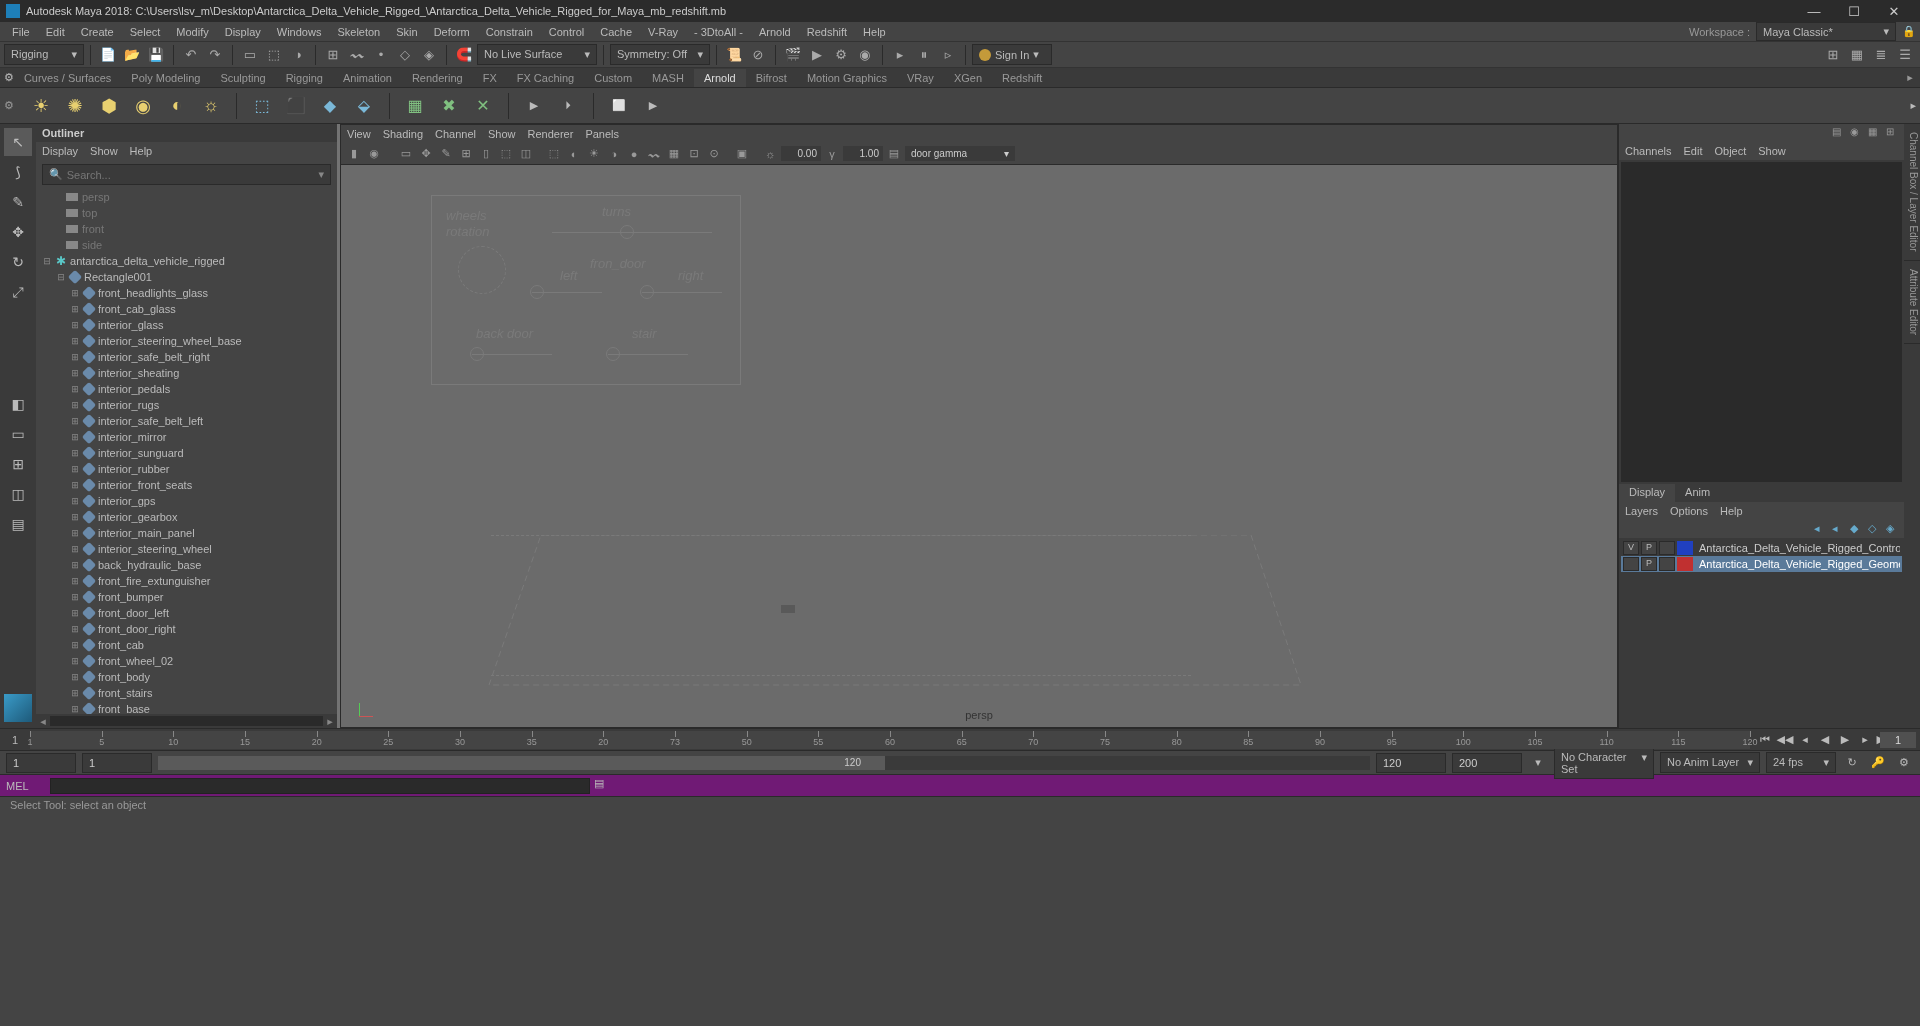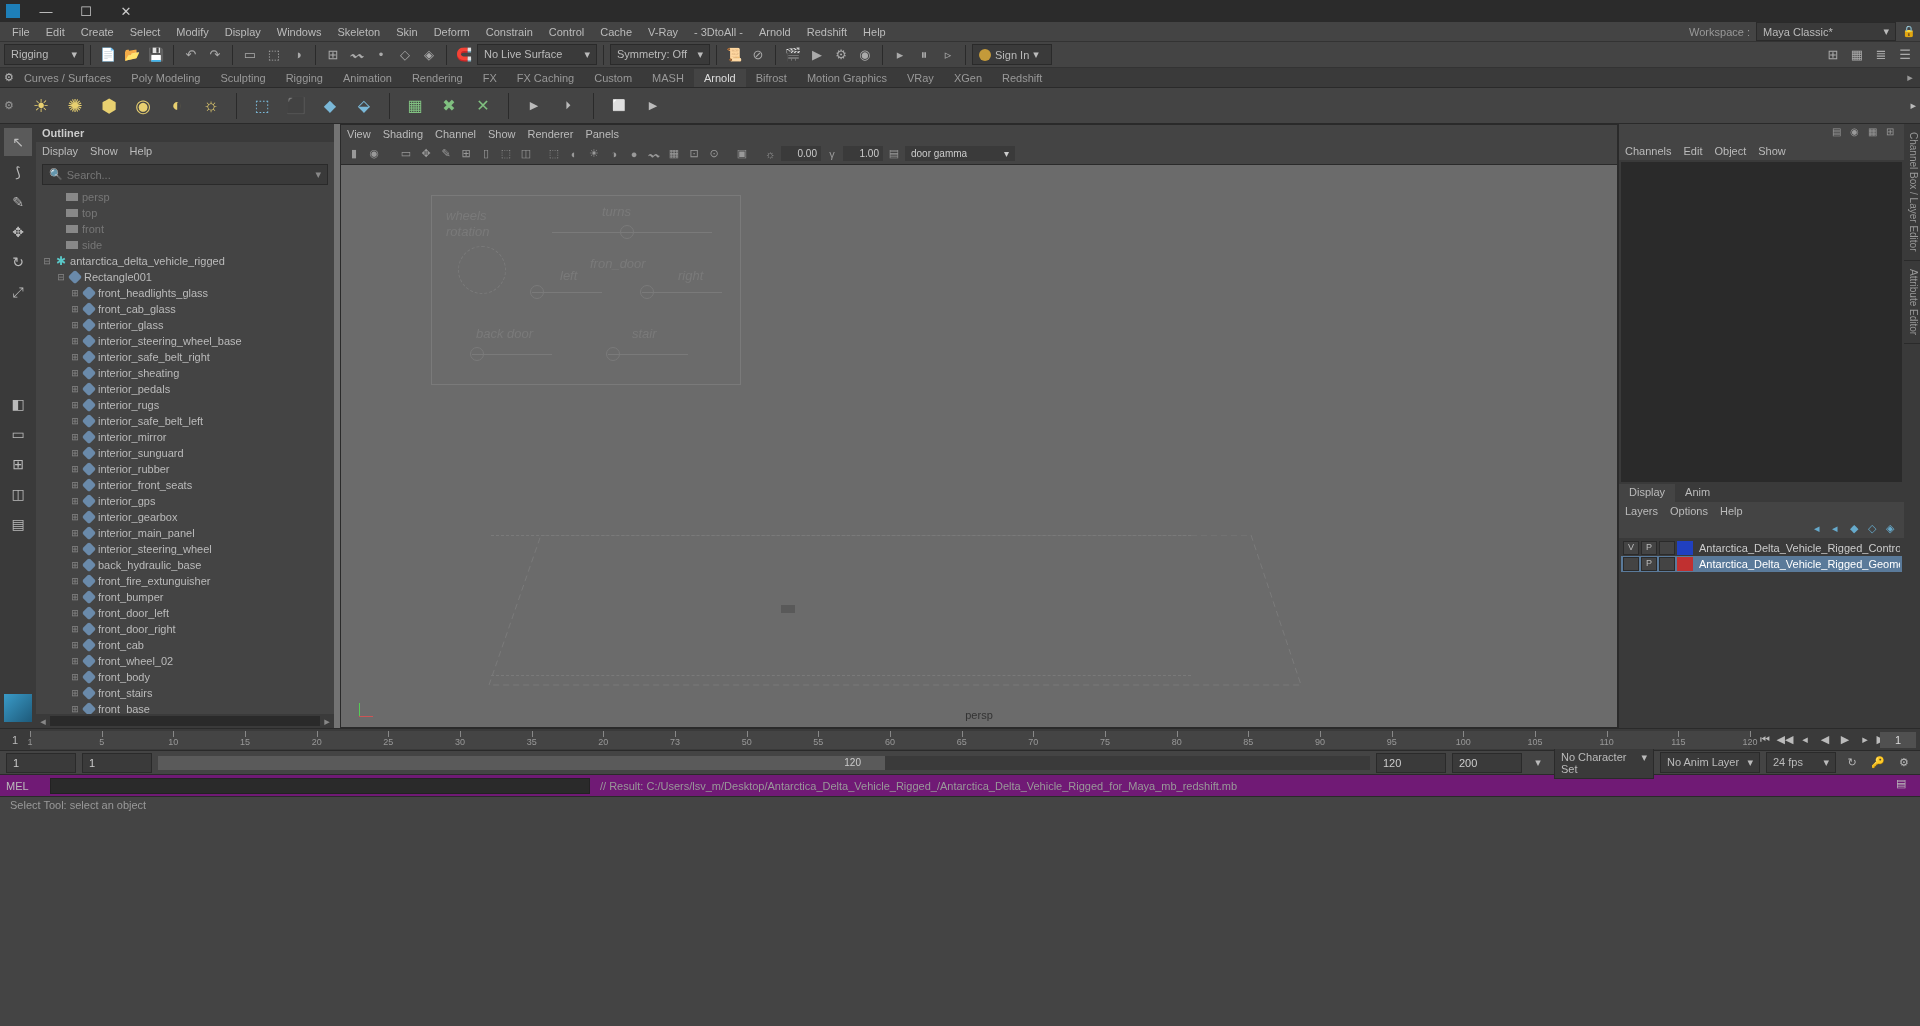--- a/index.html
+++ b/index.html
@@ -46,21 +46,21 @@
 
 
 .main { display: flex; height: 604px; }
 .leftbar { width: 36px; background: #3a3a3a; display:flex; flex-direction:column; align-items:center; padding-top:4px; gap:2px;}
 .leftbar .ltool { width:28px; height:28px; display:flex; align-items:center; justify-content:center; color:#bbb; font-size:14px; }
 .leftbar .ltool.active { background:#5a5a5a; }
 .leftbar .lgap { height: 80px; }
 .leftbar .maya-logo { width:28px; height:28px; background:linear-gradient(135deg,#3a9bc8,#1e5a7a); margin-top:auto; margin-bottom:6px; }
 
 
-.outliner { width: 304px; background: #444444; border-right: 6px solid #737373; display:flex; flex-direction:column; }
+.outliner { width: 304px; background: #444444; border-right: 3px solid #737373; display:flex; flex-direction:column; }
 .outliner .ohdr { background:#3a3a3a; padding:3px 6px; color:#ccc; font-weight:bold; }
 .outliner .omenu { display:flex; gap:12px; padding:3px 6px; color:#bbb; }
 .outliner .osearch { margin:4px 6px; background:#3a3a3a; border:1px solid #2a2a2a; padding:3px 6px; color:#888; display:flex; justify-content:space-between; align-items:center;}
 .outliner .olist { flex:1; overflow:hidden; padding-left:6px; }
 .outliner .oitem { display:flex; align-items:center; gap:4px; padding:1px 0; color:#bbb; height:16px; white-space:nowrap;}
 .outliner .oitem .cam-ic { width:12px; height:8px; background:#888; }
 .outliner .oitem .shape-ic { width:10px; height:10px; background:#6a8aaa; border-radius:2px; transform:rotate(45deg); }
 .outliner .oitem .exp { width:10px; text-align:center; color:#888; font-size:9px; }
 .outliner .oitem .rig-ic { color:#5ac8c8; font-size:12px; }
 .outliner .oitem.dim { color:#777; }
@@ -139,20 +139,21 @@
 .cmdline .cmd-btn { width:18px; height:18px;}
 
 
 .helpline { height:18px; background:#444; color:#999; padding:2px 10px; border-top:1px solid #2a2a2a;}
 </style>
 </head>
 <body>
 
 <div class="titlebar">
   <div class="maya-icon"></div>
+  <div class="title-text">Autodesk Maya 2018: C:\Users\lsv_m\Desktop\Antarctica_Delta_Vehicle_Rigged_\Antarctica_Delta_Vehicle_Rigged_for_Maya_mb_redshift.mb</div>
   <div class="wbtn">—</div>
   <div class="wbtn">☐</div>
   <div class="wbtn">✕</div>
 </div>
 
 <div class="menubar">
   <span class="mitem">File</span>
   <span class="mitem">Edit</span>
   <span class="mitem">Create</span>
   <span class="mitem">Select</span>
@@ -715,17 +716,16 @@
       <span>▾</span>
     </div>
   <div class="rsbtn">↻</div>
   <div class="rsbtn">🔑</div>
   <div class="rsbtn">⚙</div>
 </div>
 
 <div class="cmdline">
   <div class="mel-lbl">MEL</div>
   <div class="cmd-input"></div>
-  <div class="cmd-result">// Result: C:/Users/lsv_m/Desktop/Antarctica_Delta_Vehicle_Rigged_/Antarctica_Delta_Vehicle_Rigged_for_Maya_mb_redshift.mb</div>
   <div class="cmd-btn">▤</div>
 </div>
 
 <div class="helpline">Select Tool: select an object</div>
 
 </body></html>

